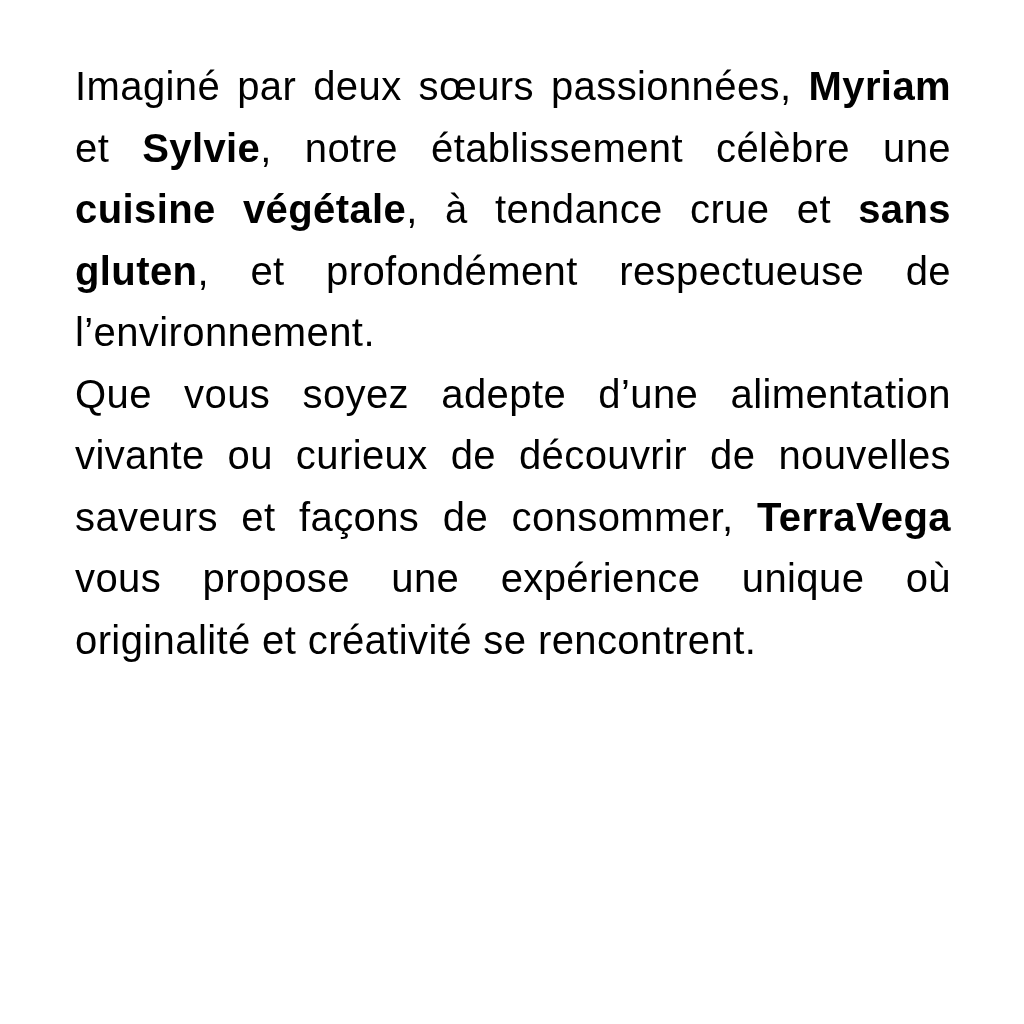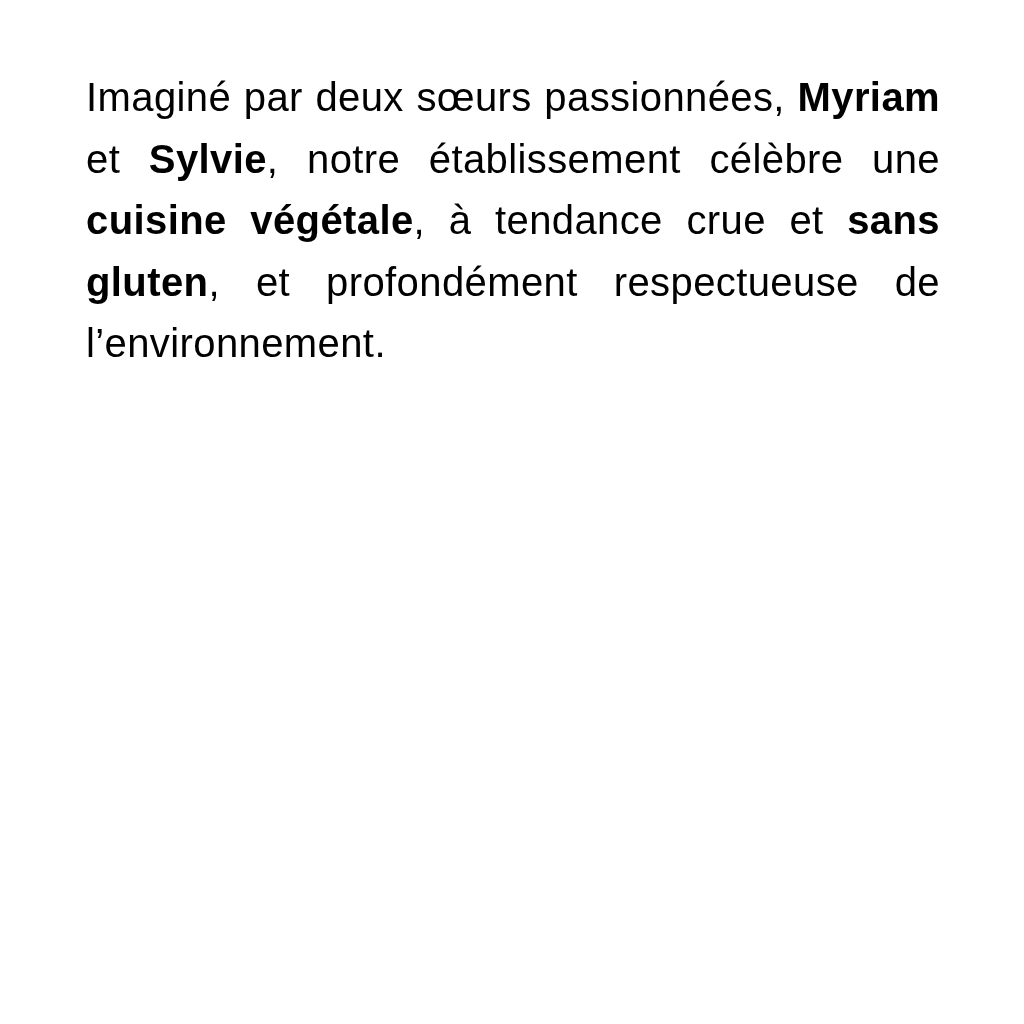--- a/index.html
+++ b/index.html
@@ -20,31 +20,32 @@
     left: 75px;
     top: 56px;
     width: 876px;
     font-size: 40px;
     line-height: 61.5px;
     text-align: justify;
     text-justify: inter-word;
     letter-spacing: 0.01em;
   }
   .text-block p {
-    margin: 11px;
+    margin: 0;
     padding: 0;
   }
   .text-block p.gap-before {
     margin-top: 61.5px;
   }
   .seg-bold {
     font-weight: 700;
   }
   .seg-regular {
     font-weight: 400;
   }
 </style>
 </head>
 <body>
 
 <main class="text-block">
     <p class=""><span class="seg-regular">Imaginé par deux sœurs passionnées, </span><span class="seg-bold">Myriam</span><span class="seg-regular"> et </span><span class="seg-bold">Sylvie</span><span class="seg-regular">, notre établissement célèbre une </span><span class="seg-bold">cuisine végétale</span><span class="seg-regular">, à tendance crue et </span><span class="seg-bold">sans gluten</span><span class="seg-regular">, et profondément respectueuse de l’environnement.</span></p>
+    <p class=""><span class="seg-regular">Que vous soyez adepte d’une alimentation vivante ou curieux de découvrir de nouvelles saveurs et façons de consommer, </span><span class="seg-bold">TerraVega</span><span class="seg-regular"> vous propose une expérience unique où originalité et créativité se rencontrent.</span></p>
   </main>
 
 </body></html>

